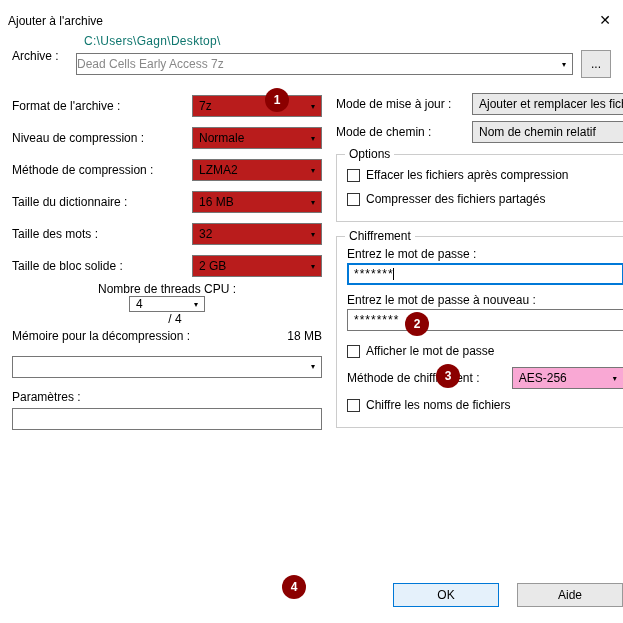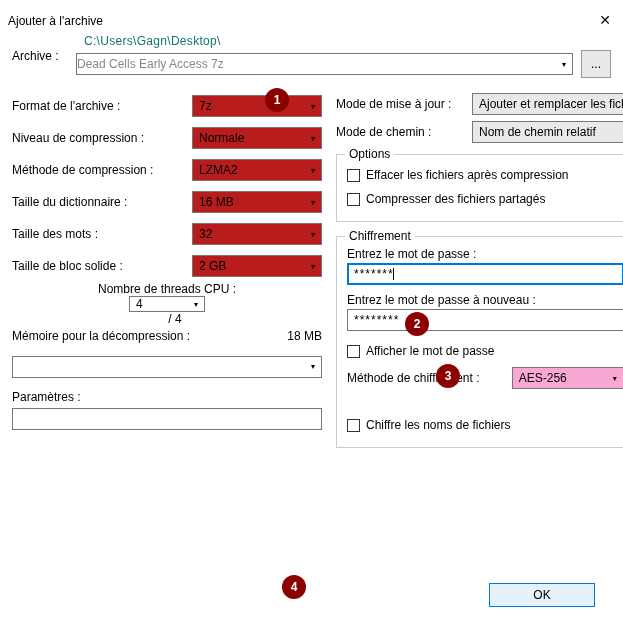--- a/index.html
+++ b/index.html
@@ -41,21 +41,21 @@
   .legend { position: absolute; top: -8px; left: 8px; background: #fff; padding: 0 4px; font-size: 12px; }
   .cb { display: flex; align-items: center; height: 24px; gap: 6px; }
   .cbox { width: 13px; height: 13px; border: 1px solid #333; background: #fff; flex-shrink:0;}
   .pwdlbl { margin-top: 2px; }
   .pwdin { width: 100%; height: 22px; border: 1px solid #767676; background: #fff; margin-top: 2px; margin-bottom: 8px; padding-left: 6px; display:flex; align-items:center; font-family: monospace; letter-spacing: 1px; font-size: 11px; }
   .pwdin.active { border: 1px solid #0078d7; background: #fff; box-shadow: 0 0 0 1px #0078d7 inset; }
   .encrow { display: flex; align-items: center; margin-top: 4px; gap: 6px;}
   .encrow label { flex: 1; }
   .encsel { width: 112px; height: 22px; border: 1px solid #767676; background: #f9a8d4; display:flex; align-items:center; padding: 0 6px; position: relative;}
   .encsel .chev { position:absolute; right: 6px; font-size: 8px;}
-  .buttons { display: flex; justify-content: flex-end; gap: 18px; padding: 0 28px; position:absolute; bottom:16px; right:0; width:100%;}
+  .buttons { display: flex; justify-content: flex-end; gap: 18px; padding: 0 0; position:absolute; bottom:16px; right:0; width:100%;}
   .btn { width: 106px; height: 24px; border: 1px solid #999; background: #e9e9e9; display:flex; align-items:center; justify-content:center; }
   .btn.primary { border: 1px solid #0078d7; background: #e5f1fb; }
   .marker { position: absolute; width: 24px; height: 24px; border-radius: 50%; background: #8b0000; color: #fff; display: flex; align-items: center; justify-content: center; font-weight: bold; font-size: 13px; z-index: 50; pointer-events: none; }
   .caret { border-left: 1px solid #000; height: 12px; display:inline-block; margin-left: -1px;}
 </style>
 </head>
 <body>
 
 <div class="titlebar">
   <span class="title">Ajouter à l'archive</span>
@@ -203,33 +203,36 @@
           <span class="cbox"></span>
           <span>Afficher le mot de passe</span>
         </div>
         <div class="encrow">
           <label>Méthode de chiffrement :</label>
           <div class="encsel">
             <span>AES-256</span>
             <span class="chev">▾</span>
           </div>
         </div>
-        <div class="cb" style="margin-top:24px;">
+        <div class="cb" style="margin-top:4px;">
           <span class="cbox"></span>
           <span>Chiffre les noms de fichiers</span>
         </div>
       </div>
     </div>
   </div>
 </div>
 
 <div class="buttons">
   <div class="btn primary" style="position:relative;">
     <span>OK</span>
   </div>
+  <div class="btn">
+    <span>Aide</span>
+  </div>
 </div>
 
 <div class="marker" style="left:265px; top:88px;">
     <span>1</span>
   </div>
 <div class="marker" style="left:405px; top:312px;">
     <span>2</span>
   </div>
 <div class="marker" style="left:436px; top:364px;">
     <span>3</span>

